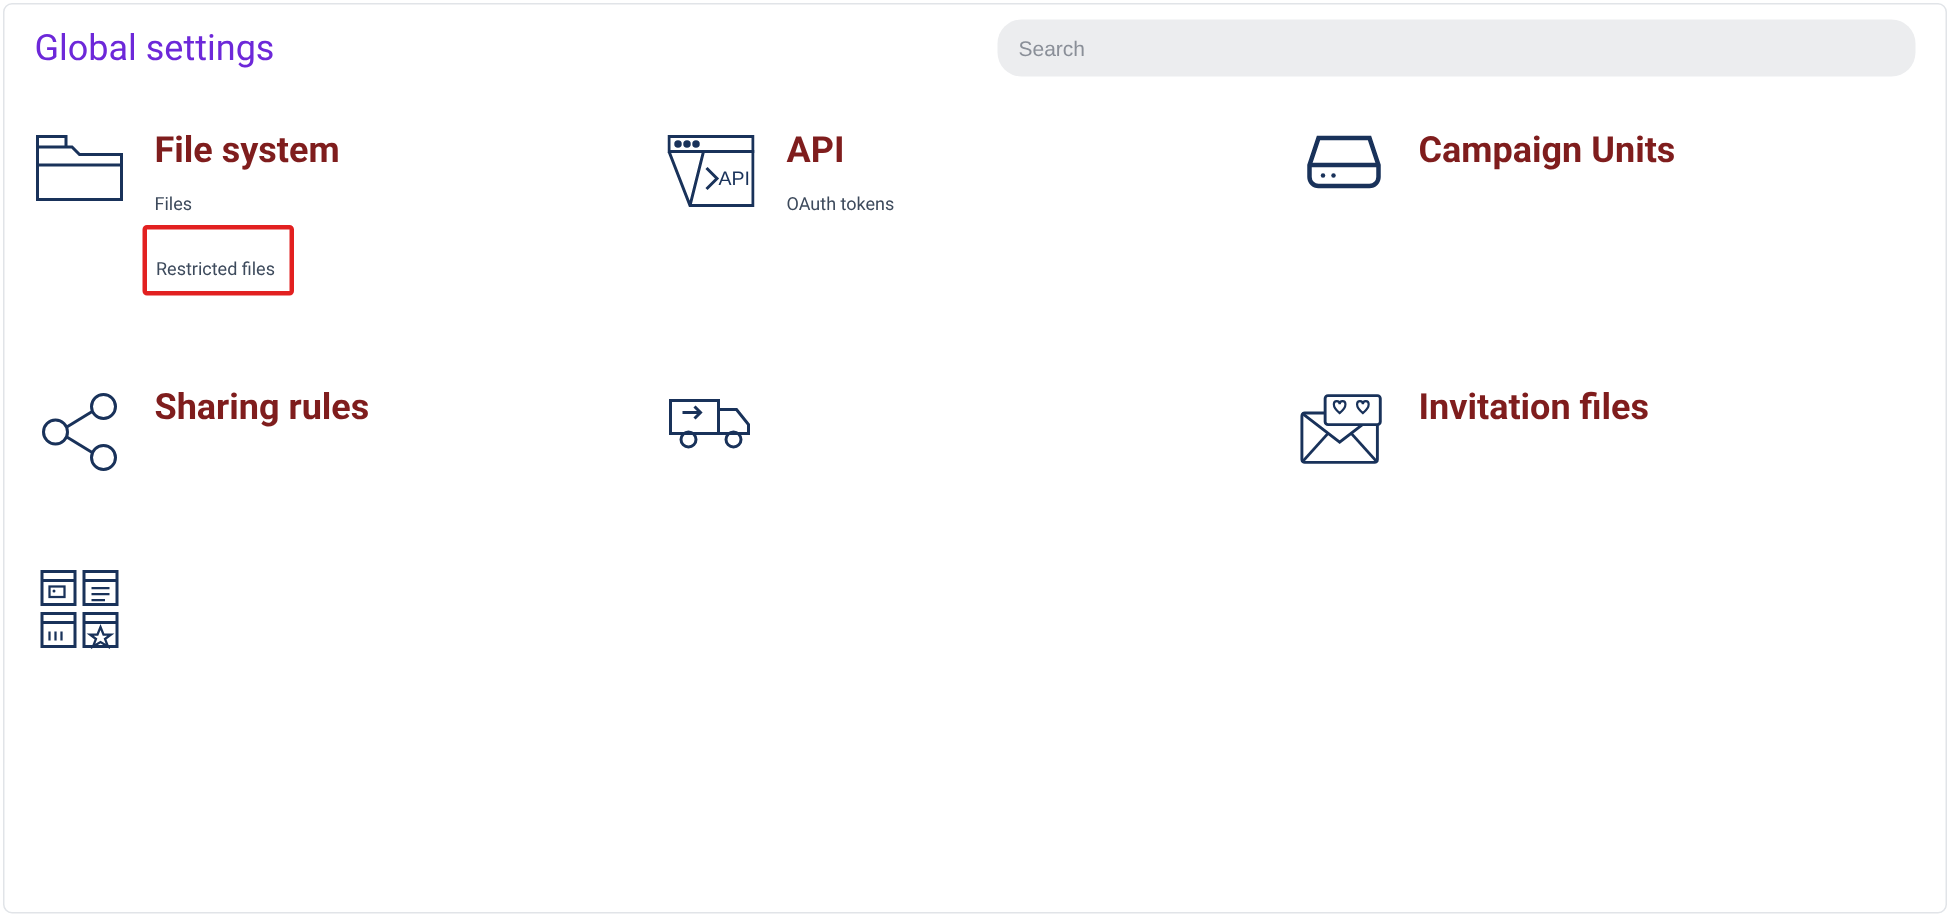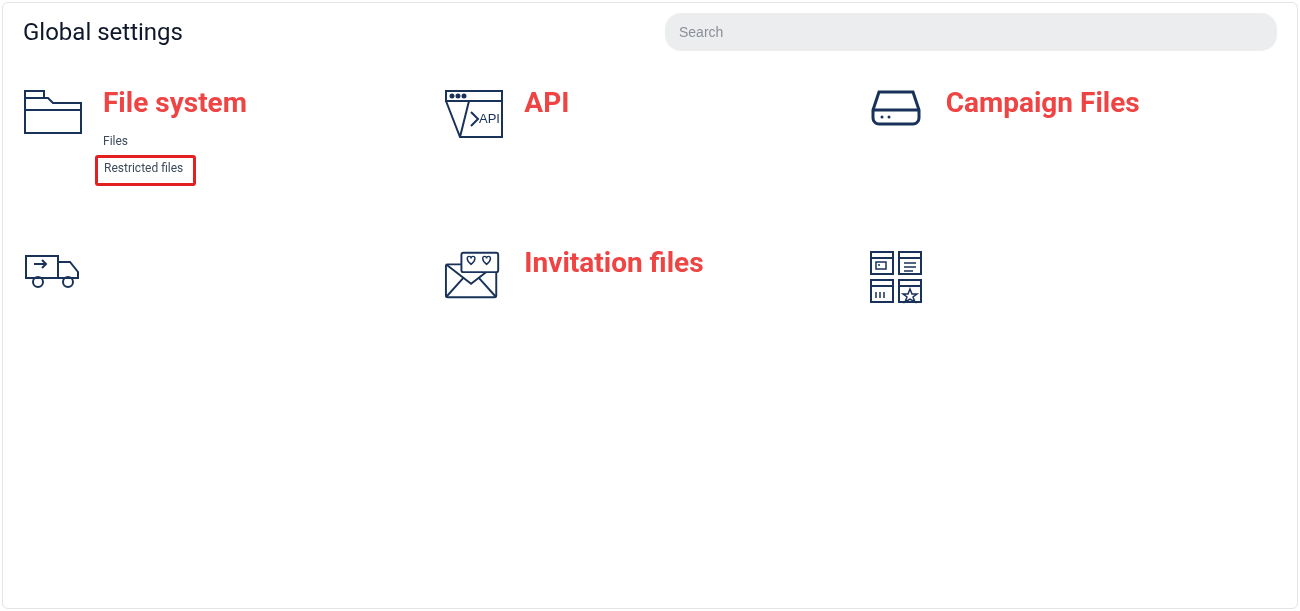--- a/index.html
+++ b/index.html
@@ -23,21 +23,21 @@
   }
   .header-row {
     display: flex;
     justify-content: space-between;
     align-items: center;
     margin-bottom: 35px;
   }
   .page-title {
     font-size: 24px;
     font-weight: 400;
-    color: #0f172a;
+    color: #6d28d9;
   }
   .search-input {
     width: 612px;
     height: 38px;
     border: none;
     background: #ecedef;
     border-radius: 16px;
     padding: 0 14px;
     font-size: 14px;
     color: #555;
@@ -60,37 +60,37 @@
     flex-shrink: 0;
     display: flex;
     justify-content: center;
     padding-top: 4px;
   }
   .section-body {
     display: flex;
     flex-direction: column;
   }
   .section-title {
-    font-size: 28px;
+    font-size: 24px;
     font-weight: 700;
-    color: #ef4444;
+    color: #7f1d1d;
     margin-bottom: 8px;
     cursor: pointer;
   }
   .section-link {
     font-size: 12px;
     color: #3d4a5c;
     padding: 4px 0;
     cursor: pointer;
     line-height: 1.7;
   }
   .highlighted {
     border: 3px solid #e22020;
     border-radius: 3px;
-    padding: 0 10px 4px 6px;
+    padding: 16px 10px 4px 6px;
     margin-left: -8px;
     display: inline-block;
     width: fit-content;
   }
   svg { display: block; }
 </style>
 </head>
 <body>
 
 <div class="card">
@@ -124,38 +124,53 @@
           <circle cx="13" cy="6" r="1.5" fill="#19325a"></circle>
           <circle cx="19" cy="6" r="1.5" fill="#19325a"></circle>
           <path d="M1 11 L15 47 L24 11"></path>
           <path d="M24 11 H57 V47 H15"></path>
           <path d="M26 22 L33 29 L26 36"></path>
           <text x="34" y="33" font-size="13" font-family="Arial" fill="#19325a" stroke="none">API</text>
         </svg>
       </div>
       <div class="section-body">
         <div class="section-title">API</div>
+        <div class="section-link">OAuth tokens</div>
       </div>
     </div>
 
     <div class="section">
       <div class="icon-wrap">
         <svg width="50" height="36" viewBox="0 0 50 36" fill="none" stroke="#19325a" stroke-width="3">
           <path d="M8 2 H42 L48 20 V28 A6 6 0 0 1 42 34 H8 A6 6 0 0 1 2 28 V20 Z"></path>
           <path d="M2 20 H48"></path>
           <circle cx="11" cy="27" r="1.5" fill="#19325a" stroke="none"></circle>
           <circle cx="18" cy="27" r="1.5" fill="#19325a" stroke="none"></circle>
         </svg>
       </div>
       <div class="section-body">
-        <div class="section-title">Campaign Files</div>
-      </div>
-    </div>
-
-
+        <div class="section-title">Campaign Units</div>
+      </div>
+    </div>
+
+
+    <div class="section">
+      <div class="icon-wrap">
+        <svg width="54" height="54" viewBox="0 0 54 54" fill="none" stroke="#19325a" stroke-width="2">
+          <circle cx="43" cy="10" r="8"></circle>
+          <circle cx="11" cy="27" r="8"></circle>
+          <circle cx="43" cy="44" r="8"></circle>
+          <path d="M18 24 L36 13"></path>
+          <path d="M18 30 L36 41"></path>
+        </svg>
+      </div>
+      <div class="section-body">
+        <div class="section-title">Sharing rules</div>
+      </div>
+    </div>
 
     <div class="section">
       <div class="icon-wrap">
         <svg width="58" height="40" viewBox="0 0 58 40" fill="none" stroke="#19325a" stroke-width="2">
           <rect x="2" y="6" width="32" height="22"></rect>
           <path d="M34 12 H46 L54 22 V28 H34"></path>
           <circle cx="14" cy="32" r="5"></circle>
           <circle cx="44" cy="32" r="5"></circle>
           <path d="M2 28 H9"></path>
           <path d="M19 28 H39"></path>

